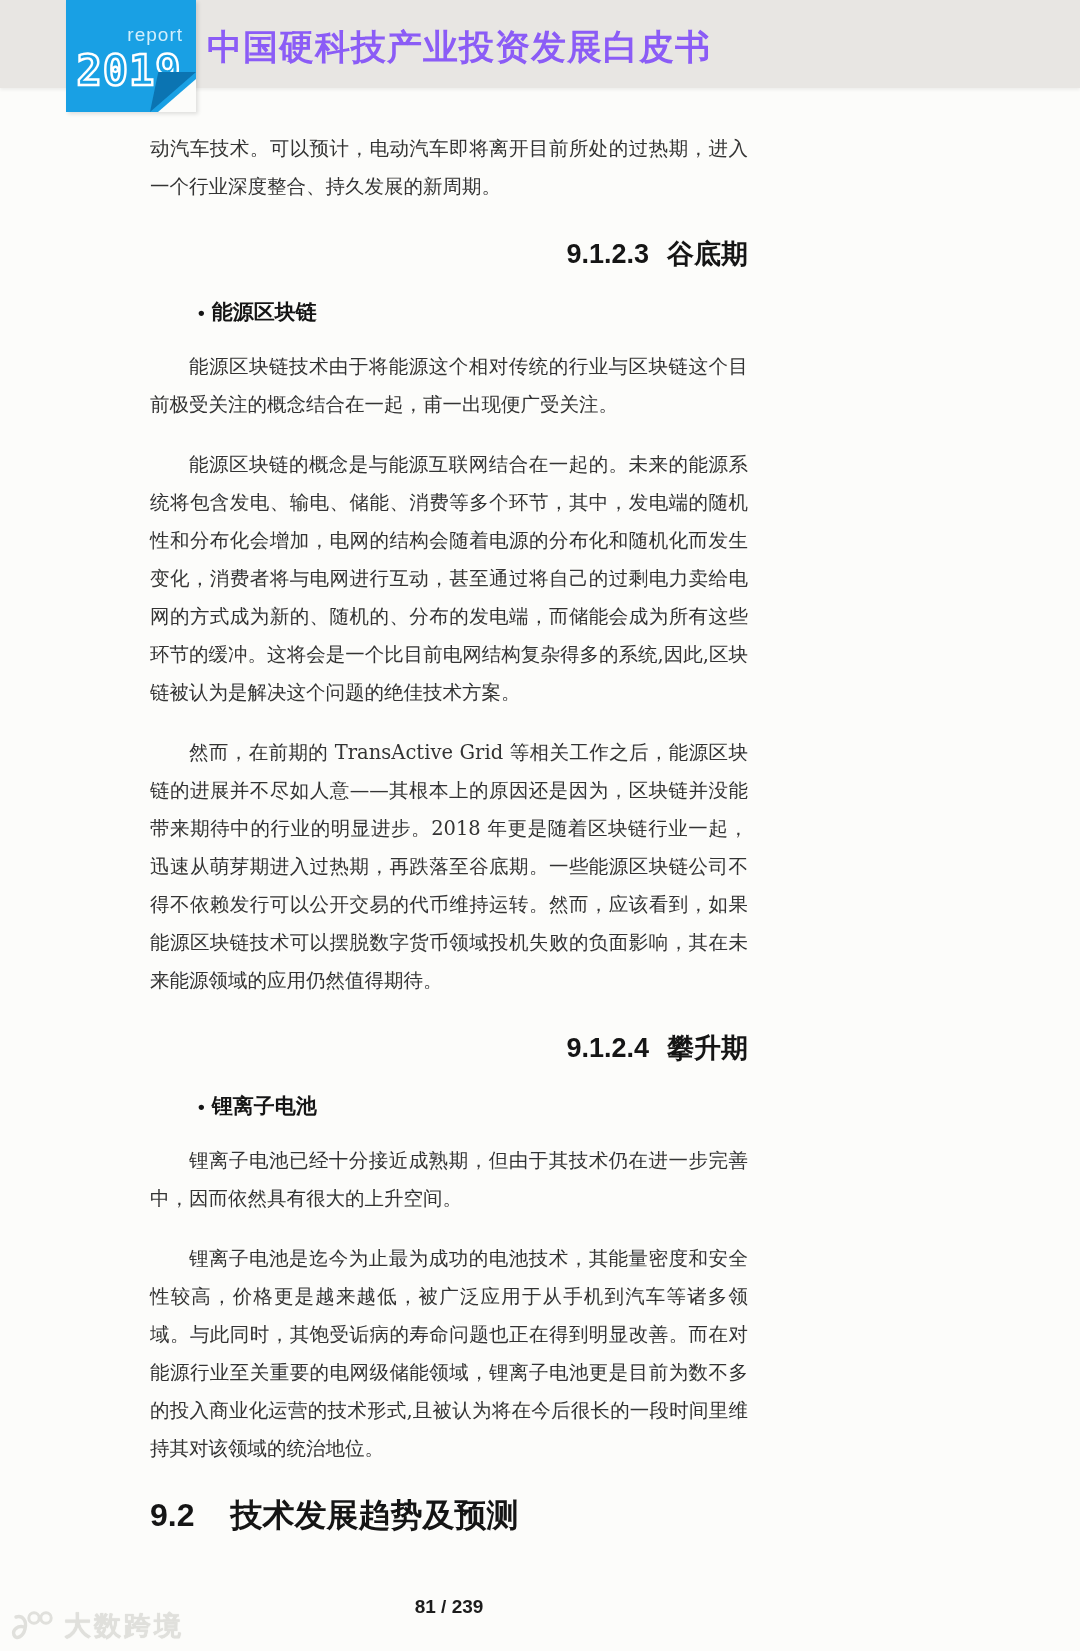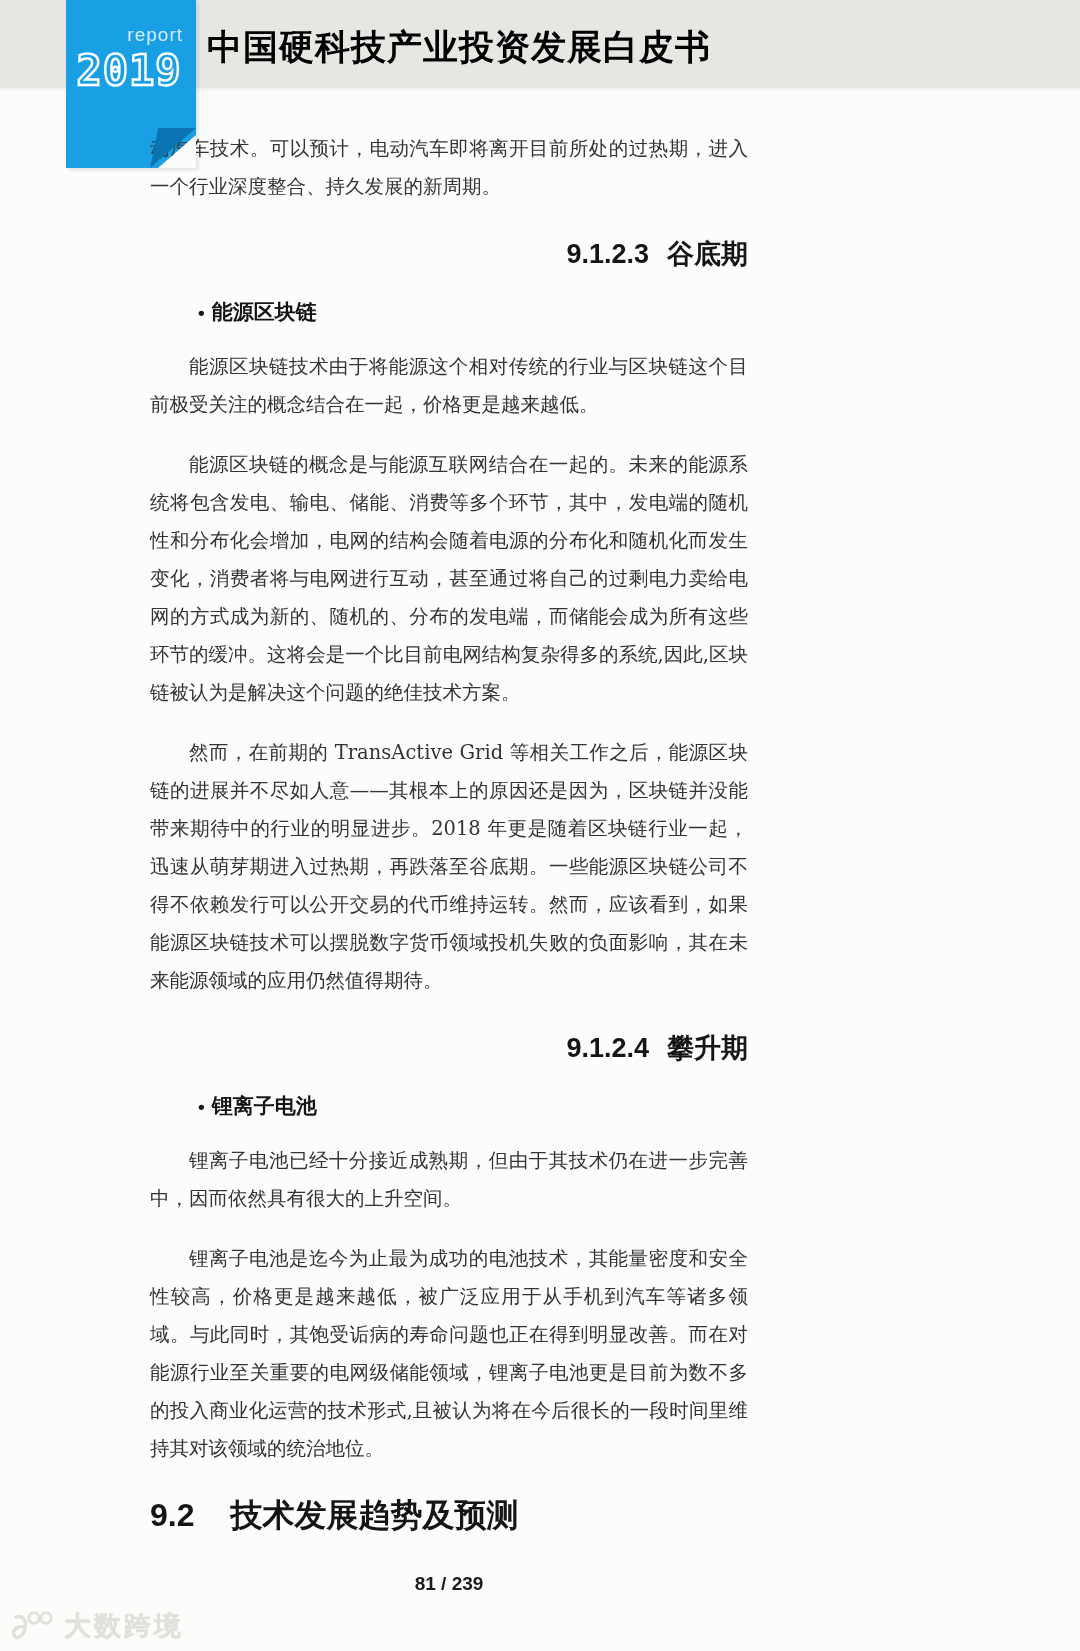--- a/index.html
+++ b/index.html
@@ -13,21 +13,21 @@
   }
   
   .header-band {
     position: absolute; top: 0; left: 0;
     width: 1080px; height: 88px;
     background: #e8e6e3;
     box-shadow: 0 2px 3px rgba(0,0,0,0.06);
   }
   .ribbon {
     position: absolute; left: 66px; top: 0;
-    width: 130px; height: 168px;
+    width: 130px; height: 112px;
     background: #19a0e4;
     box-shadow: 2px 2px 4px rgba(0,0,0,0.12);
   }
   .ribbon-fold {
     position: absolute; right: 0; bottom: 0;
     width: 46px; height: 40px;
     background: #0b74b2;
     clip-path: polygon(0 100%, 100% 0, 18% 0);
     z-index: 1;
   }
@@ -54,21 +54,21 @@
     color: #ffffff;
     letter-spacing: 1px;
   }
   @supports ((-webkit-text-stroke: 2px #fff)) {
     .ribbon-year { color: transparent; -webkit-text-stroke: 2.4px #ffffff; }
   }
   .doc-title {
     position: absolute; left: 207px; top: 24px; margin: 0;
     font-family: "Liberation Sans", sans-serif;
     font-size: 35px; font-weight: bold;
-    color: #000000; letter-spacing: 1px;
+    color: #8b5cf6; letter-spacing: 1px;
     white-space: nowrap;
   }
   
   .content {
     position: absolute; top: 88px; left: 0;
     width: 888px;
     padding: 0 140px 0 150px;
     box-sizing: border-box;
   }
   .para {
@@ -99,21 +99,21 @@
   .big-heading .sec-num { margin-right: 36px; }
   .bullet-line {
     margin-top: 26px;
     padding-left: 48px;
     font-family: "Liberation Sans", sans-serif;
     font-size: 21px; font-weight: bold;
     color: #151515;
   }
   .bullet-line .bullet-marker { margin-right: 7px; font-size: 19px; }
   .page-number {
-    margin-top: 35px;
+    margin-top: 58px;
     text-align: center;
     font-family: "Liberation Sans", sans-serif;
     font-size: 19px; font-weight: bold;
     color: #1c1c1c;
   }
   
   .watermark {
     position: absolute; left: 10px; bottom: 6px;
     display: flex; align-items: center; gap: 8px;
     color: #dededa;
@@ -145,21 +145,21 @@
   <p class="para no-indent mt-first">动汽车技术。可以预计，电动汽车即将离开目前所处的过热期，进入一个行业深度整合、持久发展的新周期。</p>
 
   <h3 class="sec-heading">
     <span class="sec-num">9.1.2.3</span><span>谷底期</span>
   </h3>
 
   <div class="bullet-line">
     <span class="bullet-marker">•</span><span>能源区块链</span>
   </div>
 
-  <p class="para mt">能源区块链技术由于将能源这个相对传统的行业与区块链这个目前极受关注的概念结合在一起，价格更是越来越低。</p>
+  <p class="para mt">能源区块链技术由于将能源这个相对传统的行业与区块链这个目前极受关注的概念结合在一起，甫一出现便广受关注。</p>
   <p class="para mt">能源区块链的概念是与能源互联网结合在一起的。未来的能源系统将包含发电、输电、储能、消费等多个环节，其中，发电端的随机性和分布化会增加，电网的结构会随着电源的分布化和随机化而发生变化，消费者将与电网进行互动，甚至通过将自己的过剩电力卖给电网的方式成为新的、随机的、分布的发电端，而储能会成为所有这些环节的缓冲。这将会是一个比目前电网结构复杂得多的系统,因此,区块链被认为是解决这个问题的绝佳技术方案。</p>
   <p class="para mt">然而，在前期的 TransActive Grid 等相关工作之后，能源区块链的进展并不尽如人意——其根本上的原因还是因为，区块链并没能带来期待中的行业的明显进步。2018 年更是随着区块链行业一起，迅速从萌芽期进入过热期，再跌落至谷底期。一些能源区块链公司不得不依赖发行可以公开交易的代币维持运转。然而，应该看到，如果能源区块链技术可以摆脱数字货币领域投机失败的负面影响，其在未来能源领域的应用仍然值得期待。</p>
 
   <h3 class="sec-heading">
     <span class="sec-num">9.1.2.4</span><span>攀升期</span>
   </h3>
 
   <div class="bullet-line">
     <span class="bullet-marker">•</span><span>锂离子电池</span>
   </div>

